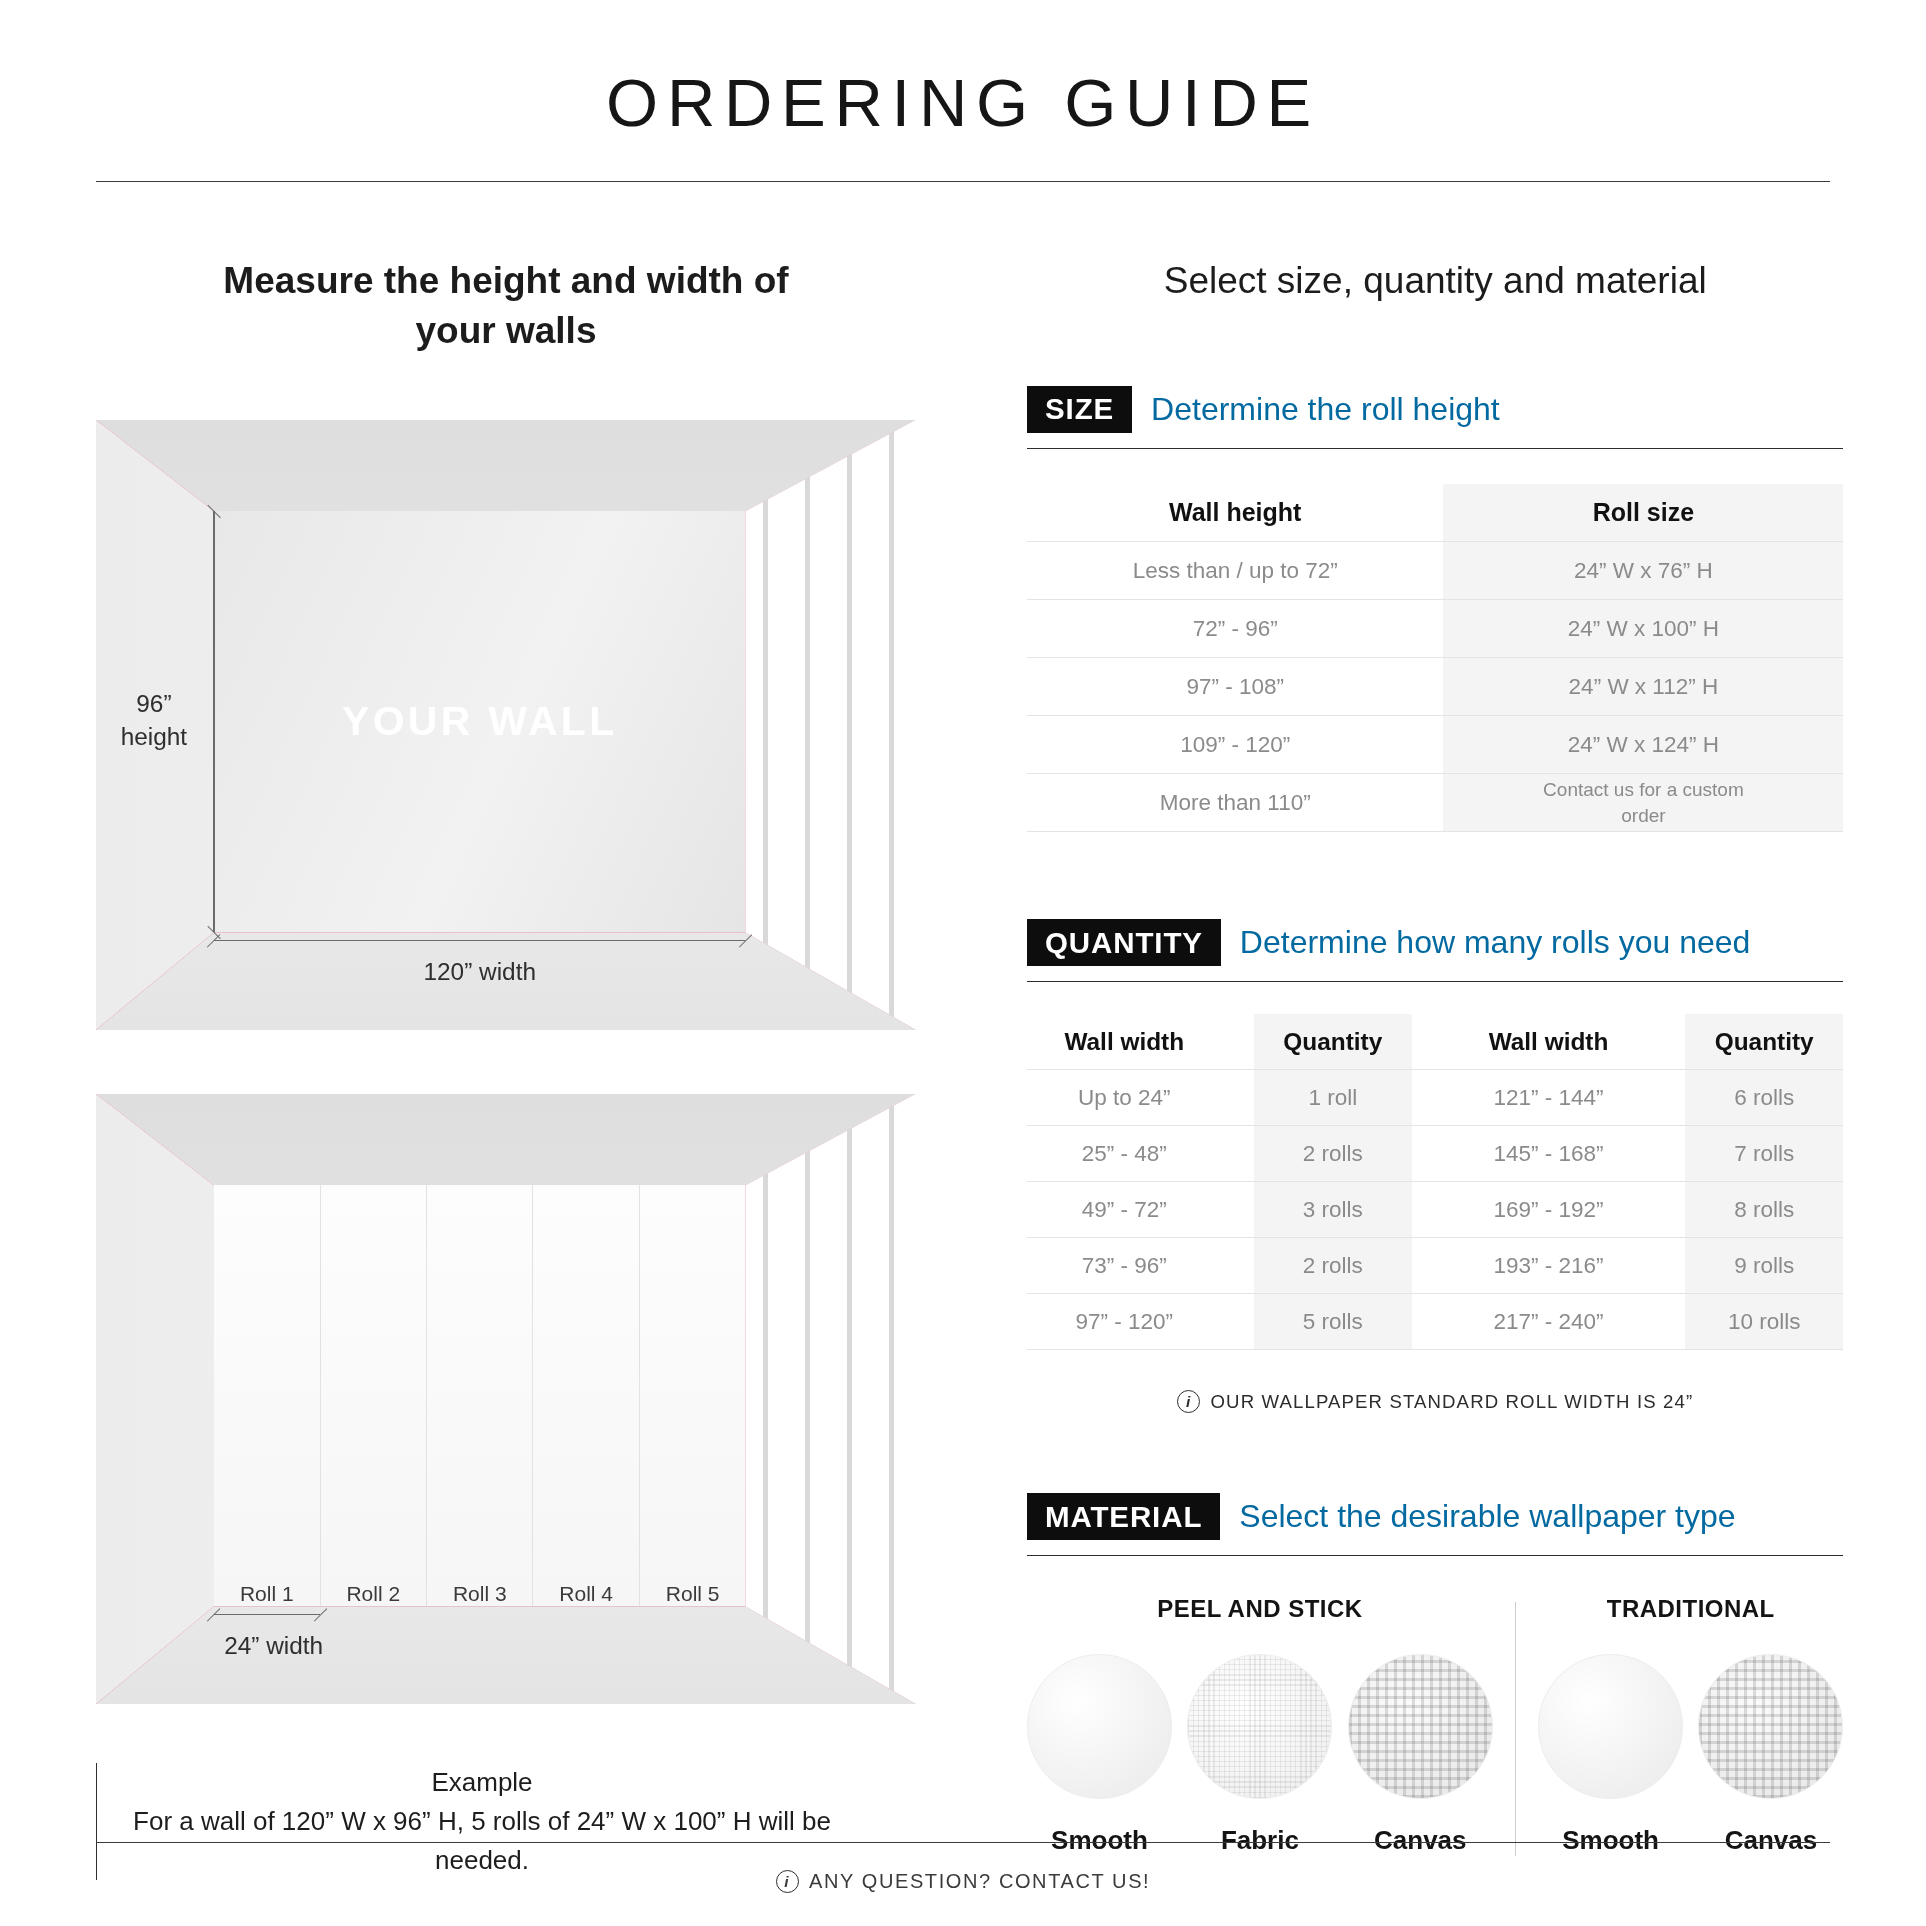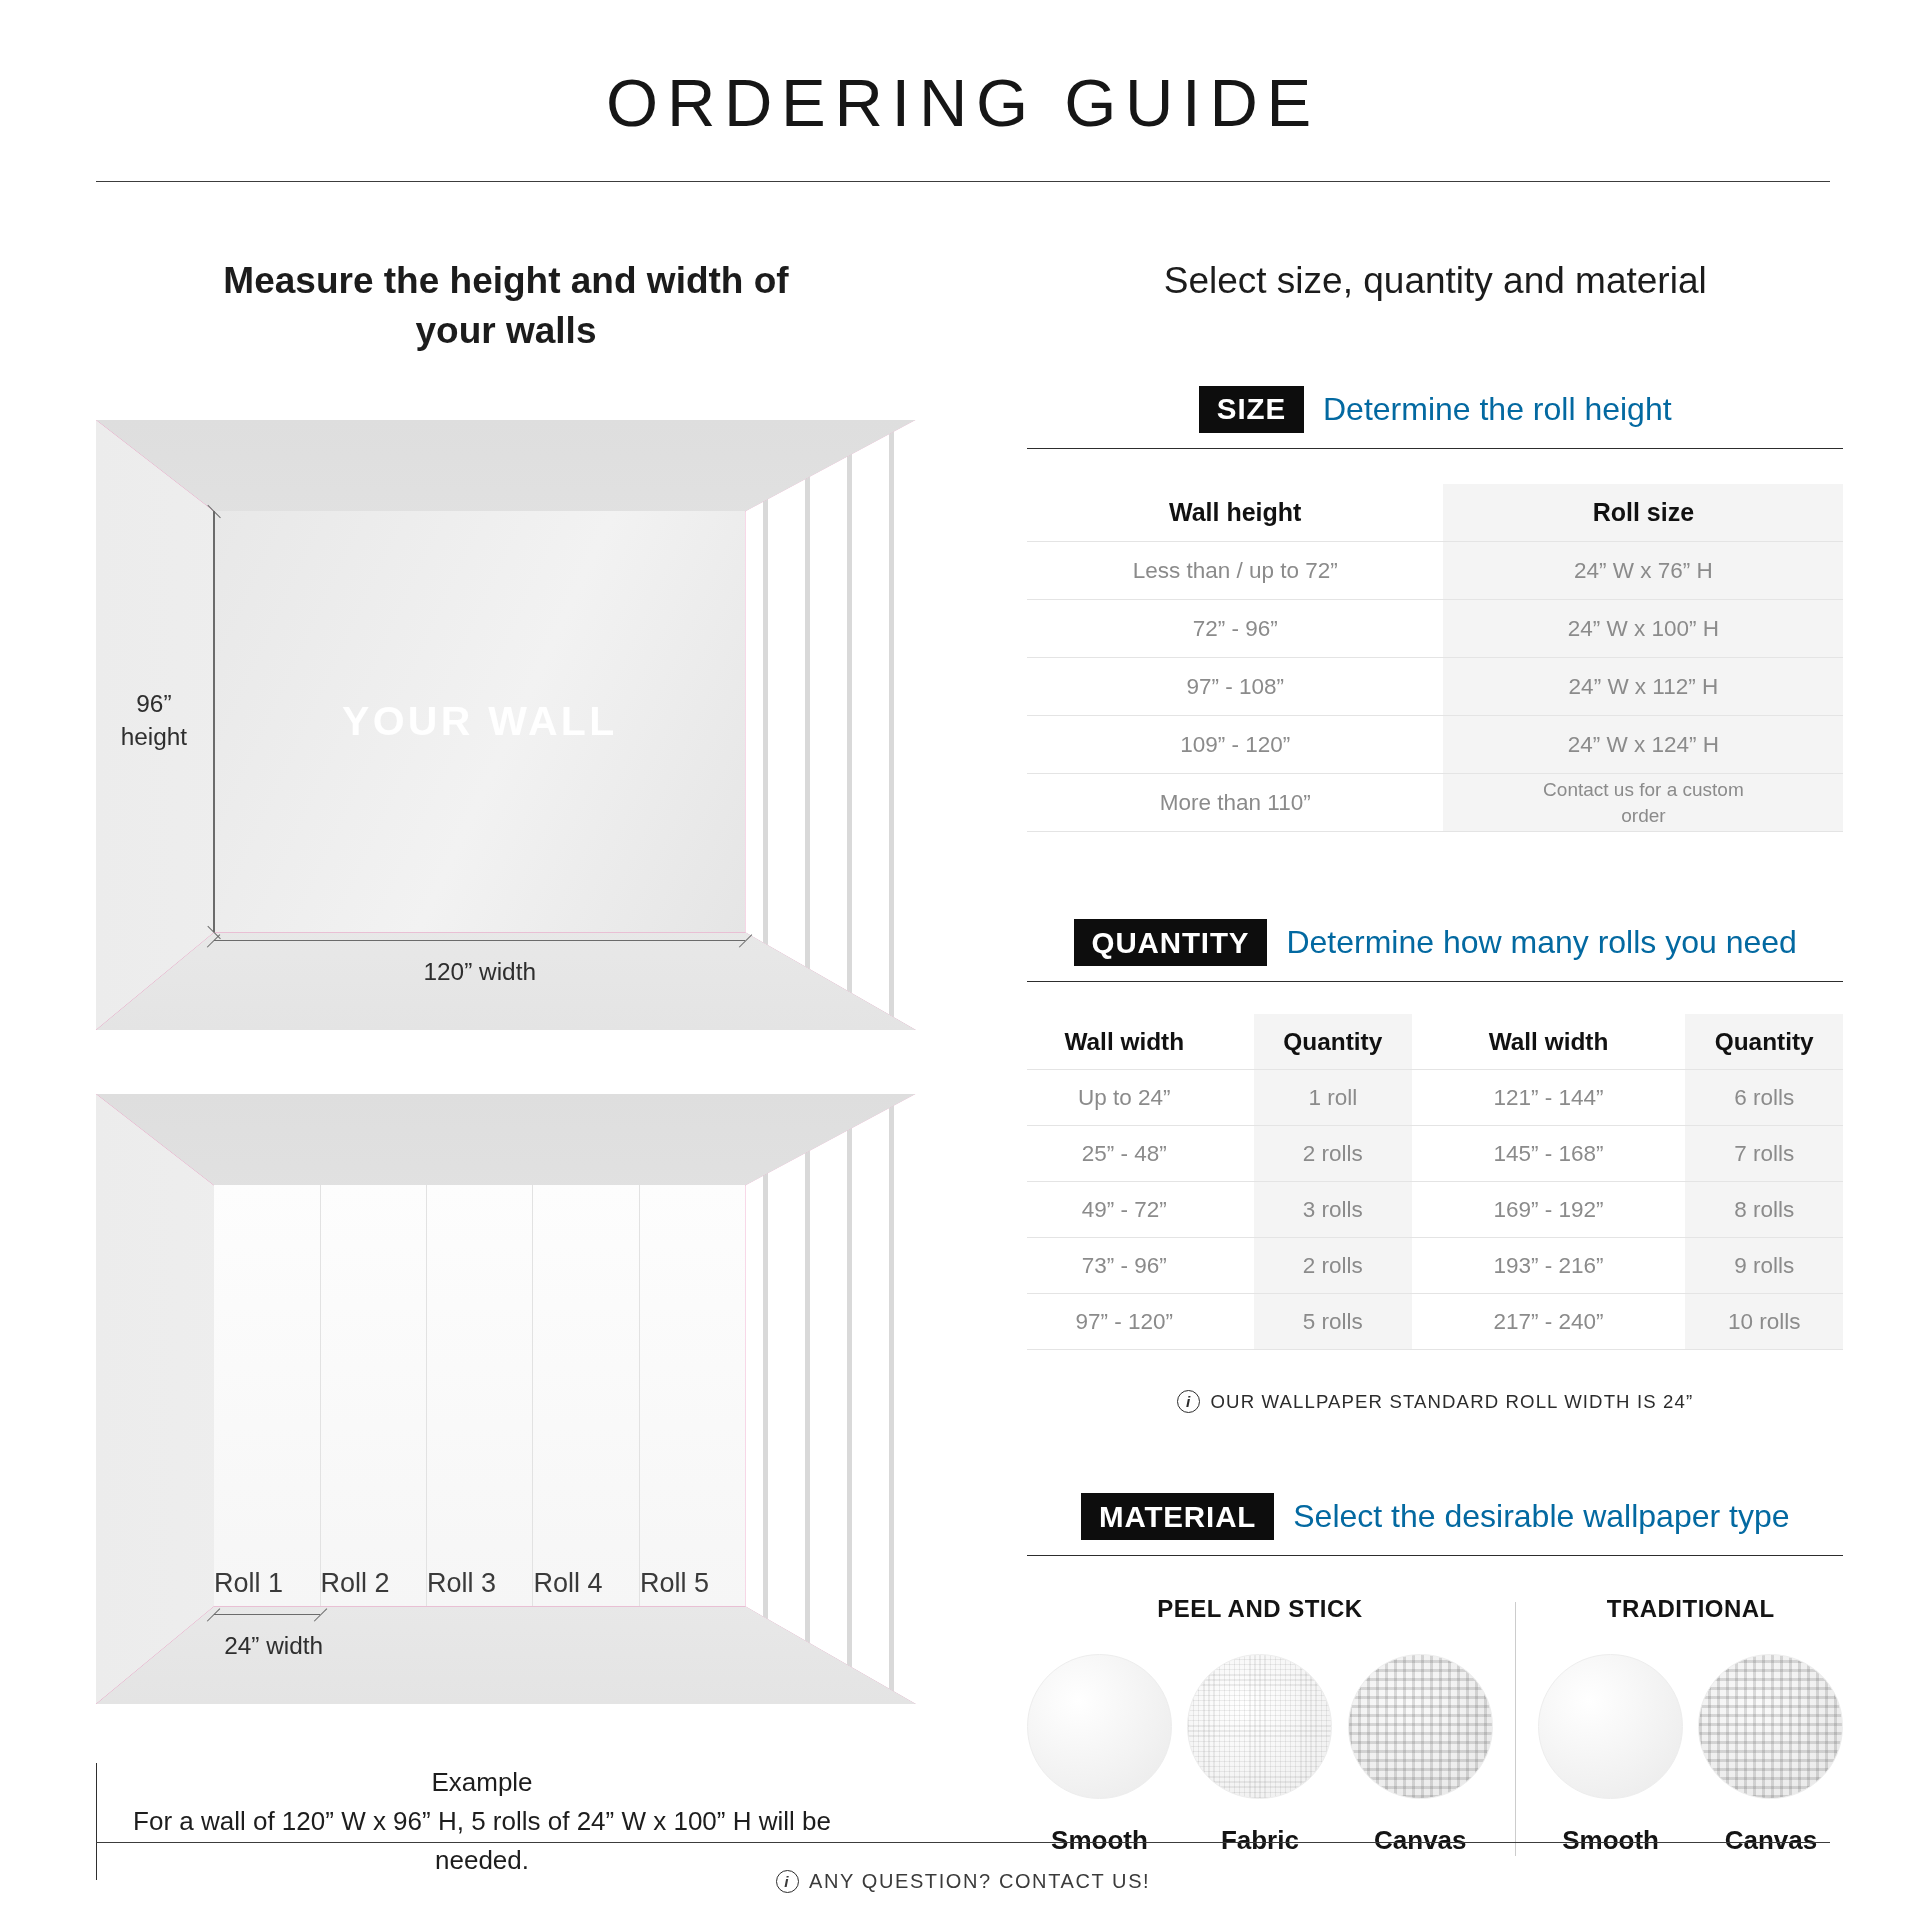--- a/index.html
+++ b/index.html
@@ -140,22 +140,22 @@
     width: 64.8%; height: 69%;
     display: flex;
   }
   .panel {
     flex: 1; position: relative;
     background: linear-gradient(180deg, #fdfdfd, #f6f6f6);
     border-right: 1.3px solid #e2e2e2;
   }
   .panel:last-child { border-right: none; }
   .panel-label {
-    position: absolute; bottom: 7px; width: 100%;
-    font-size: 27px; color: #3a3a3a; white-space: nowrap;
+    position: absolute; bottom: 0; width: 100%;
+    text-align: center; font-size: 21px; color: #3a3a3a; white-space: nowrap;
   }
 
   
   .example {
     margin-top: 59px;
     border-left: 1.9px solid #2f2f2f;
     padding-left: 26px;
     font-size: 26px;
     line-height: 1.5;
     max-width: 745px;
@@ -163,21 +163,20 @@
     text-align: center;
   }
 
   
   .right-col .col-heading { margin-bottom: 80px; }
 
   .section-header {
     display: flex; align-items: center;
     border-bottom: 1.3px solid #2d2d2d;
     padding-bottom: 15.4px;
-    justify-content: center;
   }
   .badge {
     background: #0d0d0d; color: #ffffff;
     font-size: 29.5px; font-weight: 700;
     letter-spacing: 0.03em;
     padding: 6.4px 18px;
   }
   .section-sub { font-size: 32px; margin-left: 19px; color: #0369a1; }
 
   

